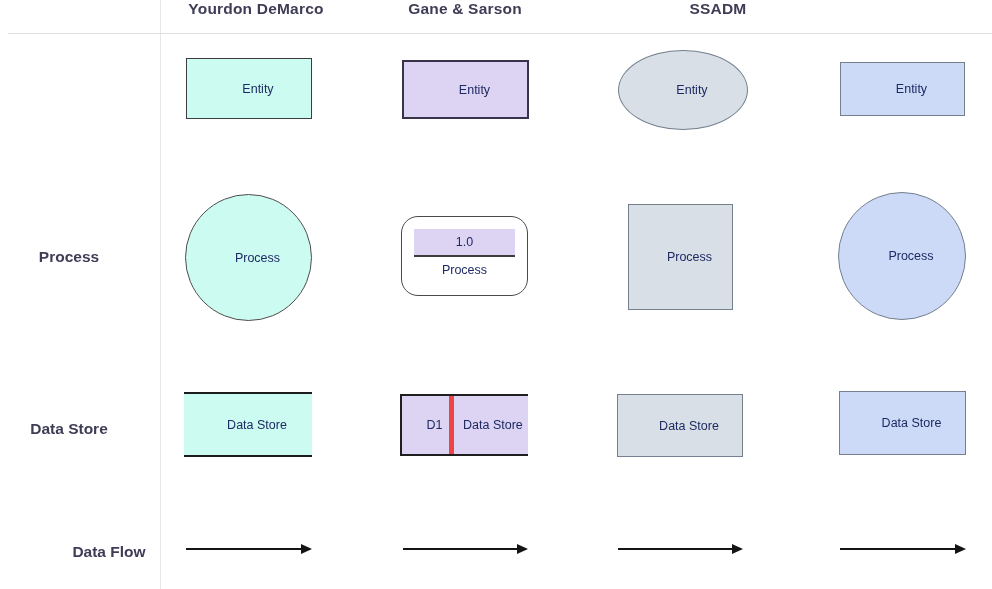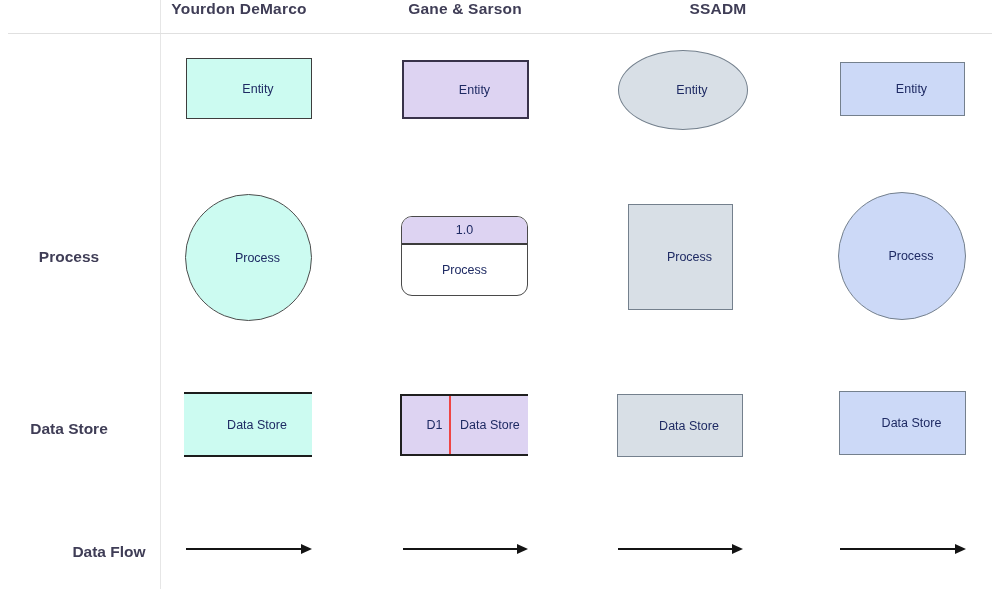--- a/index.html
+++ b/index.html
@@ -10,21 +10,21 @@
   
   .vline { position:absolute; left:160px; top:0; width:1px; height:589px; background:#e6e6e6; }
   .hline { position:absolute; left:8px; right:0; top:33px; height:1px; background:#e0e0e0; }
 
   
   .col-head {
     position:absolute; top:-1px; transform:translateX(-50%);
     font-weight:bold; font-size:15.5px; letter-spacing:.2px;
     color:var(--heading-text); white-space:nowrap; line-height:20px;
   }
-  .col-head.c1 { left:239px; } .col-head.c2 { left:465px; }
+  .col-head.c1 { left:256px; } .col-head.c2 { left:465px; }
   .col-head.c3 { left:718px; } .col-head.c4 { left:902px; }
   .row-label {
     position:absolute; left:0; width:138px; text-align:center;
     font-weight:bold; font-size:15.5px; color:var(--heading-text); line-height:20px;
   }
   .row-label.r1 { top:80px; } .row-label.r2 { top:247px; }
   .row-label.r3 { top:419px; } .row-label.r4 { top:542px;padding-left:40px; }
 
   
   .shape {
@@ -34,30 +34,30 @@
   }
 
   
   .dm-entity { left:186px; top:58px; width:126px; height:61px; background:var(--mint); border:1.5px solid #3d3d3d; }
   .gs-entity { left:402px; top:60px; width:127px; height:59px; background:var(--lavender); border:2px solid #38324a; }
   .ss-entity { left:618px; top:50px; width:130px; height:80px; background:var(--grey-blue); border:1.5px solid var(--grey-border); border-radius:50%; }
   .yc-entity { left:840px; top:62px; width:125px; height:54px; background:var(--light-blue); border:1.5px solid var(--grey-border); }
 
   
   .dm-process { left:185px; top:194px; width:127px; height:127px; background:var(--mint); border:1.5px solid #4d4d4d; border-radius:50%; }
-  .gs-process { left:401px; top:216px; width:127px; height:80px; background:#ffffff; border:1.5px solid #4a4a4a; border-radius:11px; overflow:hidden; flex-direction:column; align-items:stretch; justify-content:flex-start; padding:0; }
+  .gs-process { left:401px; top:216px; width:127px; height:80px; background:#ffffff; border:1.5px solid #4a4a4a; border-radius:17px; overflow:hidden; flex-direction:column; align-items:stretch; justify-content:flex-start; padding:12px; }
   .gs-process-band { height:26px; background:var(--lavender); border-bottom:2px solid #3c3c3c; display:flex; align-items:center; justify-content:center; }
   .gs-process-body { flex:1; display:flex; align-items:center; justify-content:center; }
   .ss-process { left:628px; top:204px; width:105px; height:106px; background:var(--grey-blue); border:1.5px solid var(--grey-border); }
   .yc-process { left:838px; top:192px; width:128px; height:128px; background:var(--light-blue); border:1.5px solid var(--grey-border); border-radius:50%; }
 
   
   .dm-store { left:184px; top:392px; width:128px; height:65px; background:var(--mint); border-top:2.5px solid #1c1c1c; border-bottom:2.5px solid #1c1c1c; }
   .gs-store { left:400px; top:394px; width:128px; height:62px; background:var(--lavender); border:2px solid #1f1f1f; border-right:none; align-items:stretch; justify-content:flex-start; }
-  .gs-store-id { width:29px; border-right:2px solid #ef4444; display:flex; align-items:center; justify-content:center; }
+  .gs-store-id { width:29px; border-right:5px solid #ef4444; display:flex; align-items:center; justify-content:center; }
   .gs-store-name { flex:1; display:flex; align-items:center; padding-left:9px; }
   .ss-store { left:617px; top:394px; width:126px; height:63px; background:var(--grey-blue); border:1.5px solid var(--grey-border); }
   .yc-store { left:839px; top:391px; width:127px; height:64px; background:var(--light-blue); border:1.5px solid var(--grey-border); }
 
   
   .arrow { position:absolute; top:543px; height:12px; }
   .arrow.a1 { left:186px; width:126px; } .arrow.a2 { left:403px; width:125px; }
   .arrow.a3 { left:618px; width:125px; } .arrow.a4 { left:840px; width:126px; }
   .arrow-line { position:absolute; left:0; right:8px; top:5px; height:1.7px; background:var(--arrow); }
   .arrow-head { position:absolute; right:0; top:0.5px; width:0; height:0;

